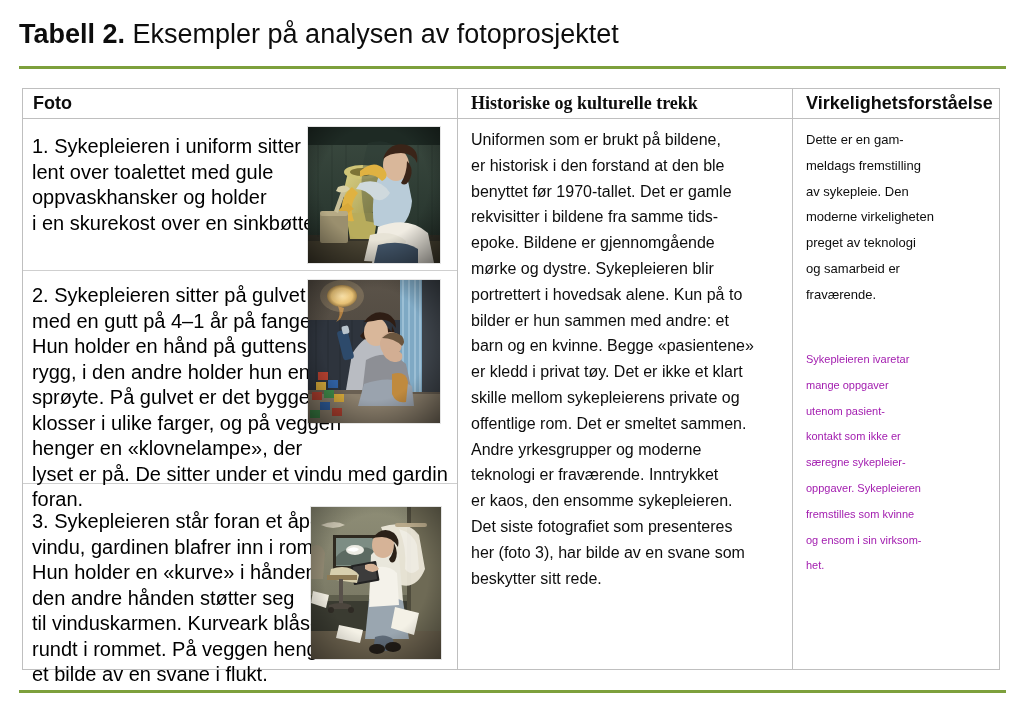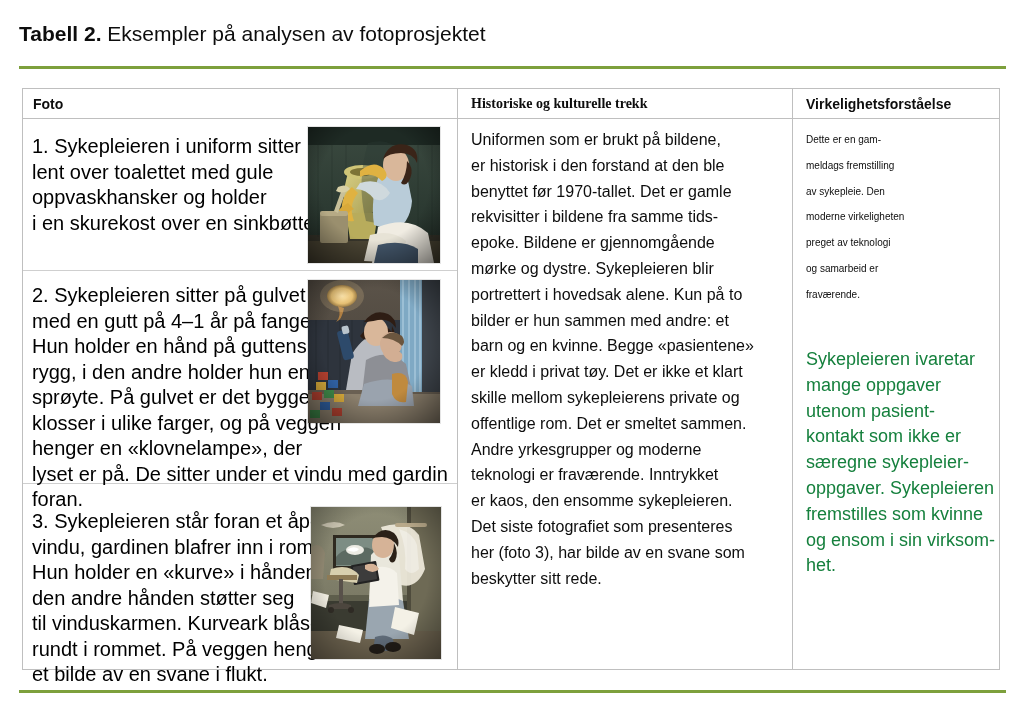--- a/index.html
+++ b/index.html
@@ -20,21 +20,21 @@
     position: absolute;
     inset: 0;
   }
 
   
   .caption {
     position: absolute;
     left: 19px;
     top: 20px;
     width: 980px;
-    font-size: 21px;
+    font-size: 27px;
     line-height: 28px;
     white-space: nowrap;
     color: #0d0d0d;
   }
   .caption .caption-label {
     font-weight: bold;
   }
   .caption .caption-text {
     font-weight: normal;
   }
@@ -95,21 +95,21 @@
   .row-div-2 { top: 394px; }
 
   
   .th {
     position: absolute;
     top: 0;
     height: 29px;
     display: flex;
     align-items: center;
     font-weight: bold;
-    font-size: 14px;
+    font-size: 18px;
     color: #0d0d0d;
     box-sizing: border-box;
   }
   .th-1 { left: 0;     width: 434px; padding-left: 10px; }
   .th-2 { left: 435px; width: 334px; padding-left: 13px; font-family: Liberation Serif, serif; }
   .th-3 { left: 770px; width: 208px; padding-left: 13px; }
 
   
   .photo-cell {
     position: absolute;
@@ -156,33 +156,33 @@
     color: #0d0d0d;
     white-space: pre-line;
   }
 
   
   .col3-body-1 {
     position: absolute;
     left: 783px;
     top: 38px;
     width: 200px;
-    font-size: 10px;
+    font-size: 13px;
     line-height: 25.8px;
     color: #0d0d0d;
     white-space: pre-line;
   }
   .col3-body-2 {
     position: absolute;
     left: 783px;
     top: 258px;
     width: 200px;
-    font-size: 18px;
+    font-size: 11px;
     line-height: 25.8px;
-    color: #15803d;
+    color: #a21caf;
     white-space: pre-line;
   }
 </style>
 </head>
 <body>
 
 <div class="page">
 
   <div class="caption">
     <span class="caption-label">Tabell 2.</span><span class="caption-text"> Eksempler på analysen av fotoprosjektet</span>

